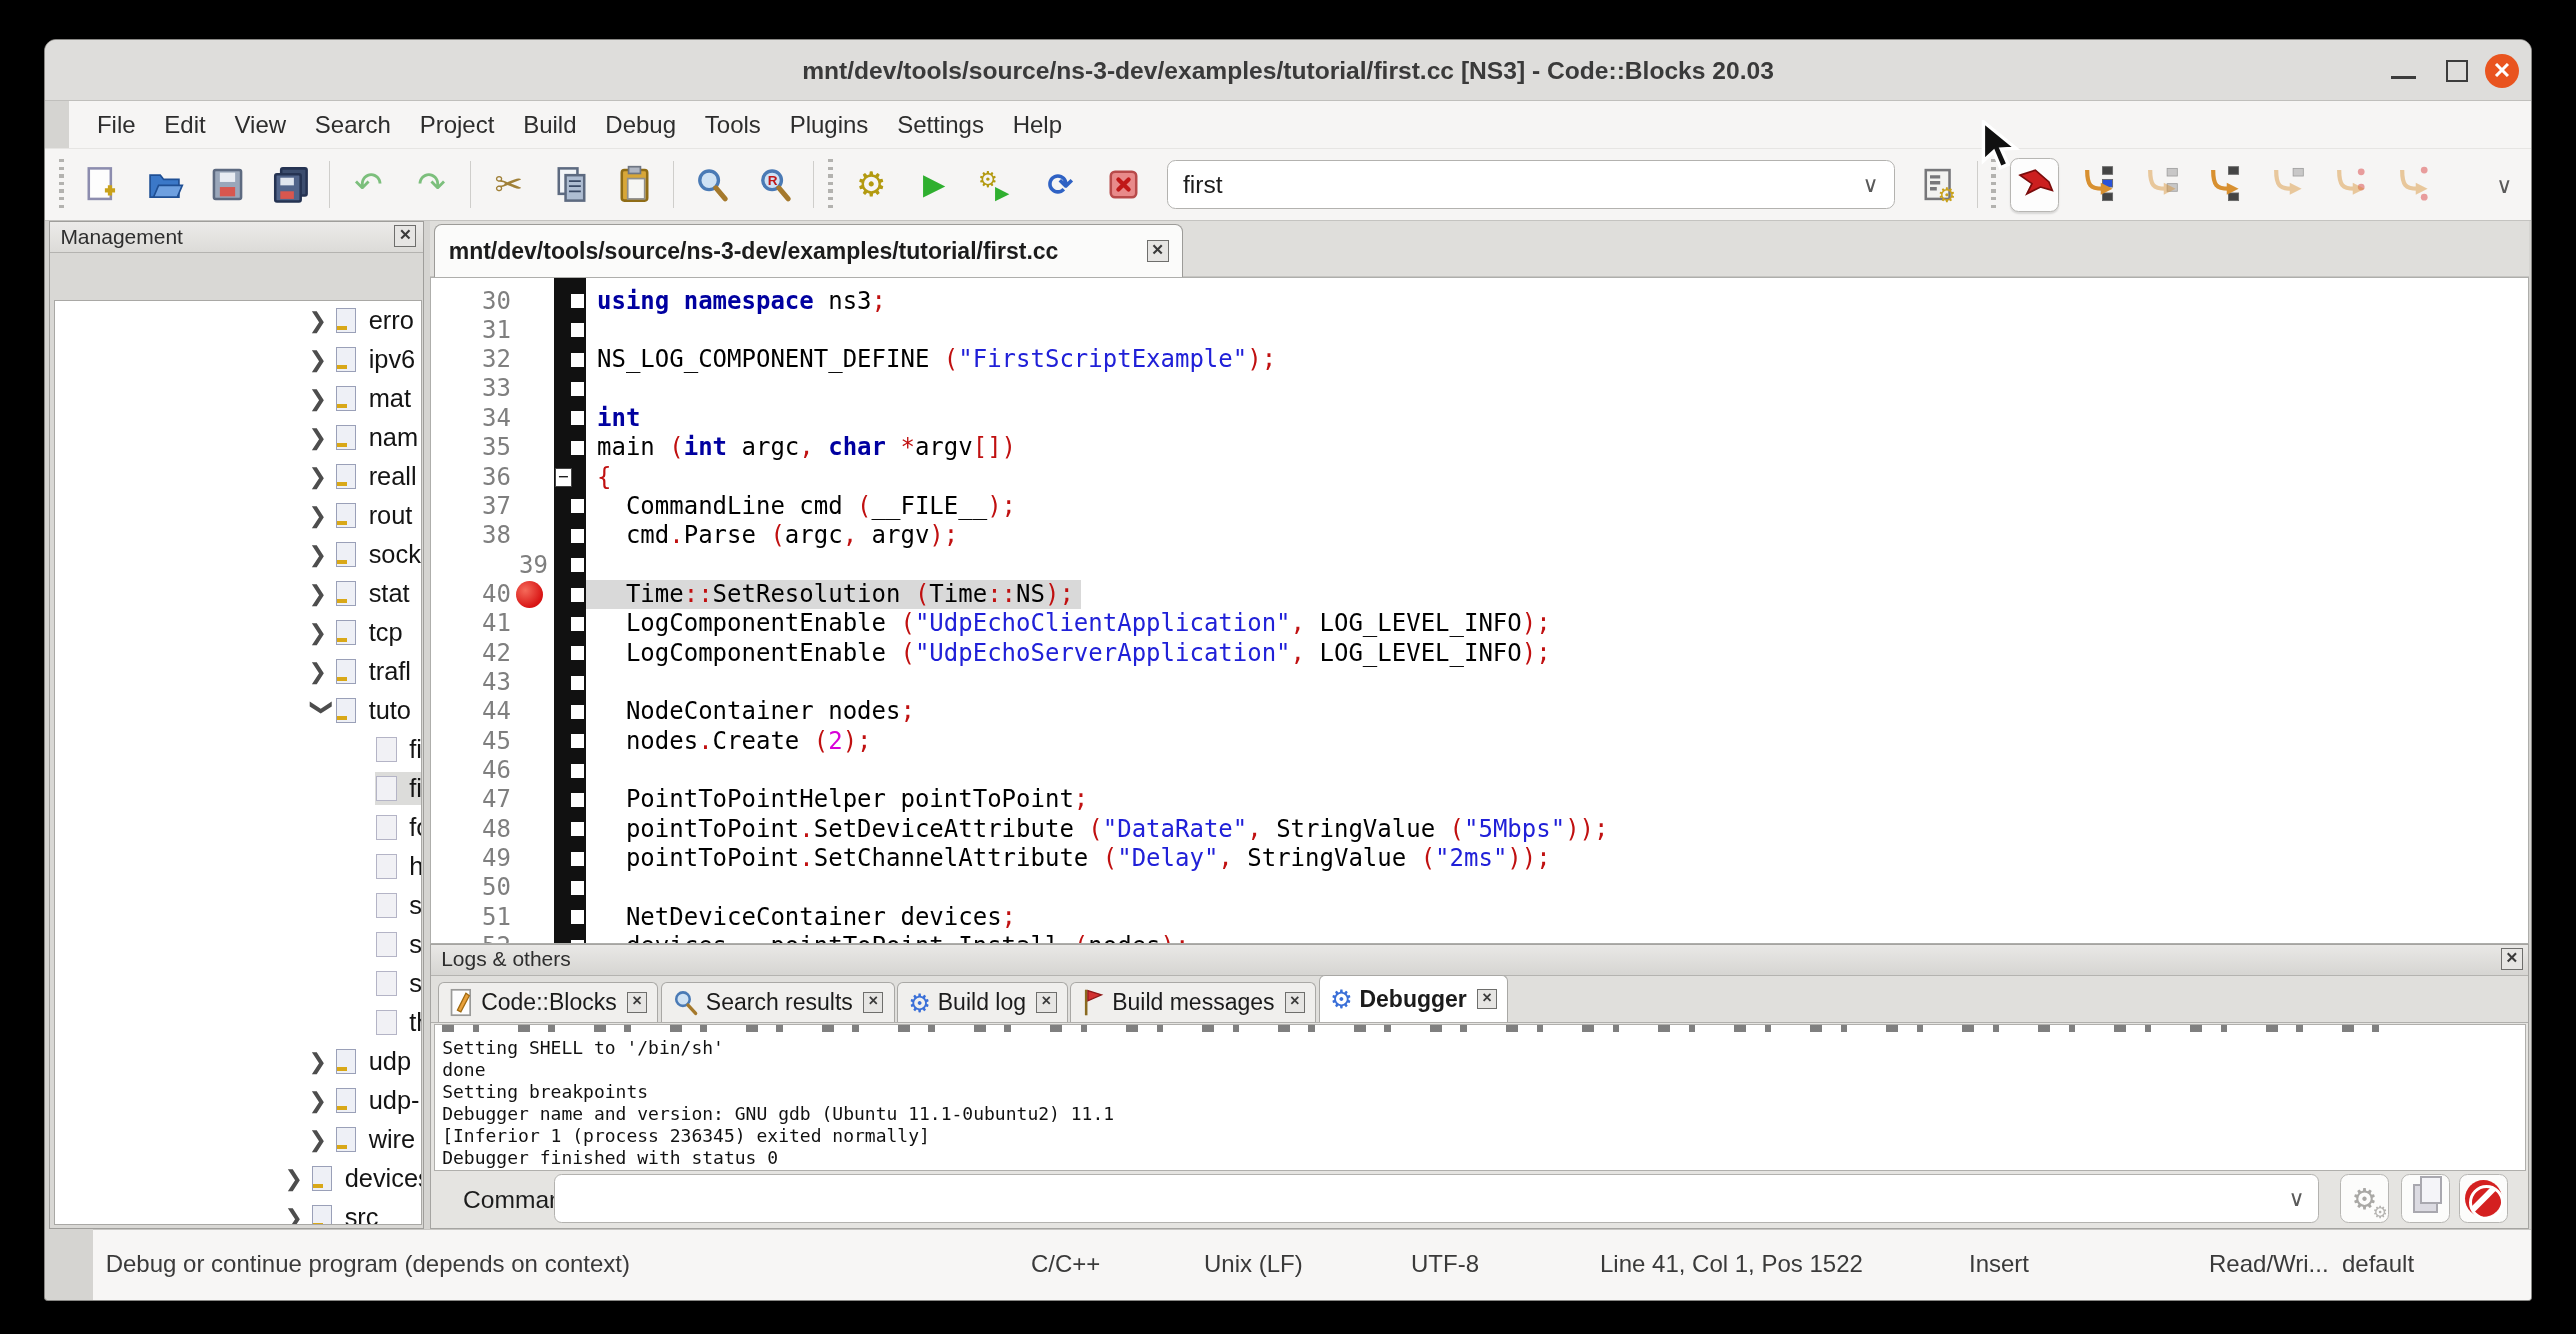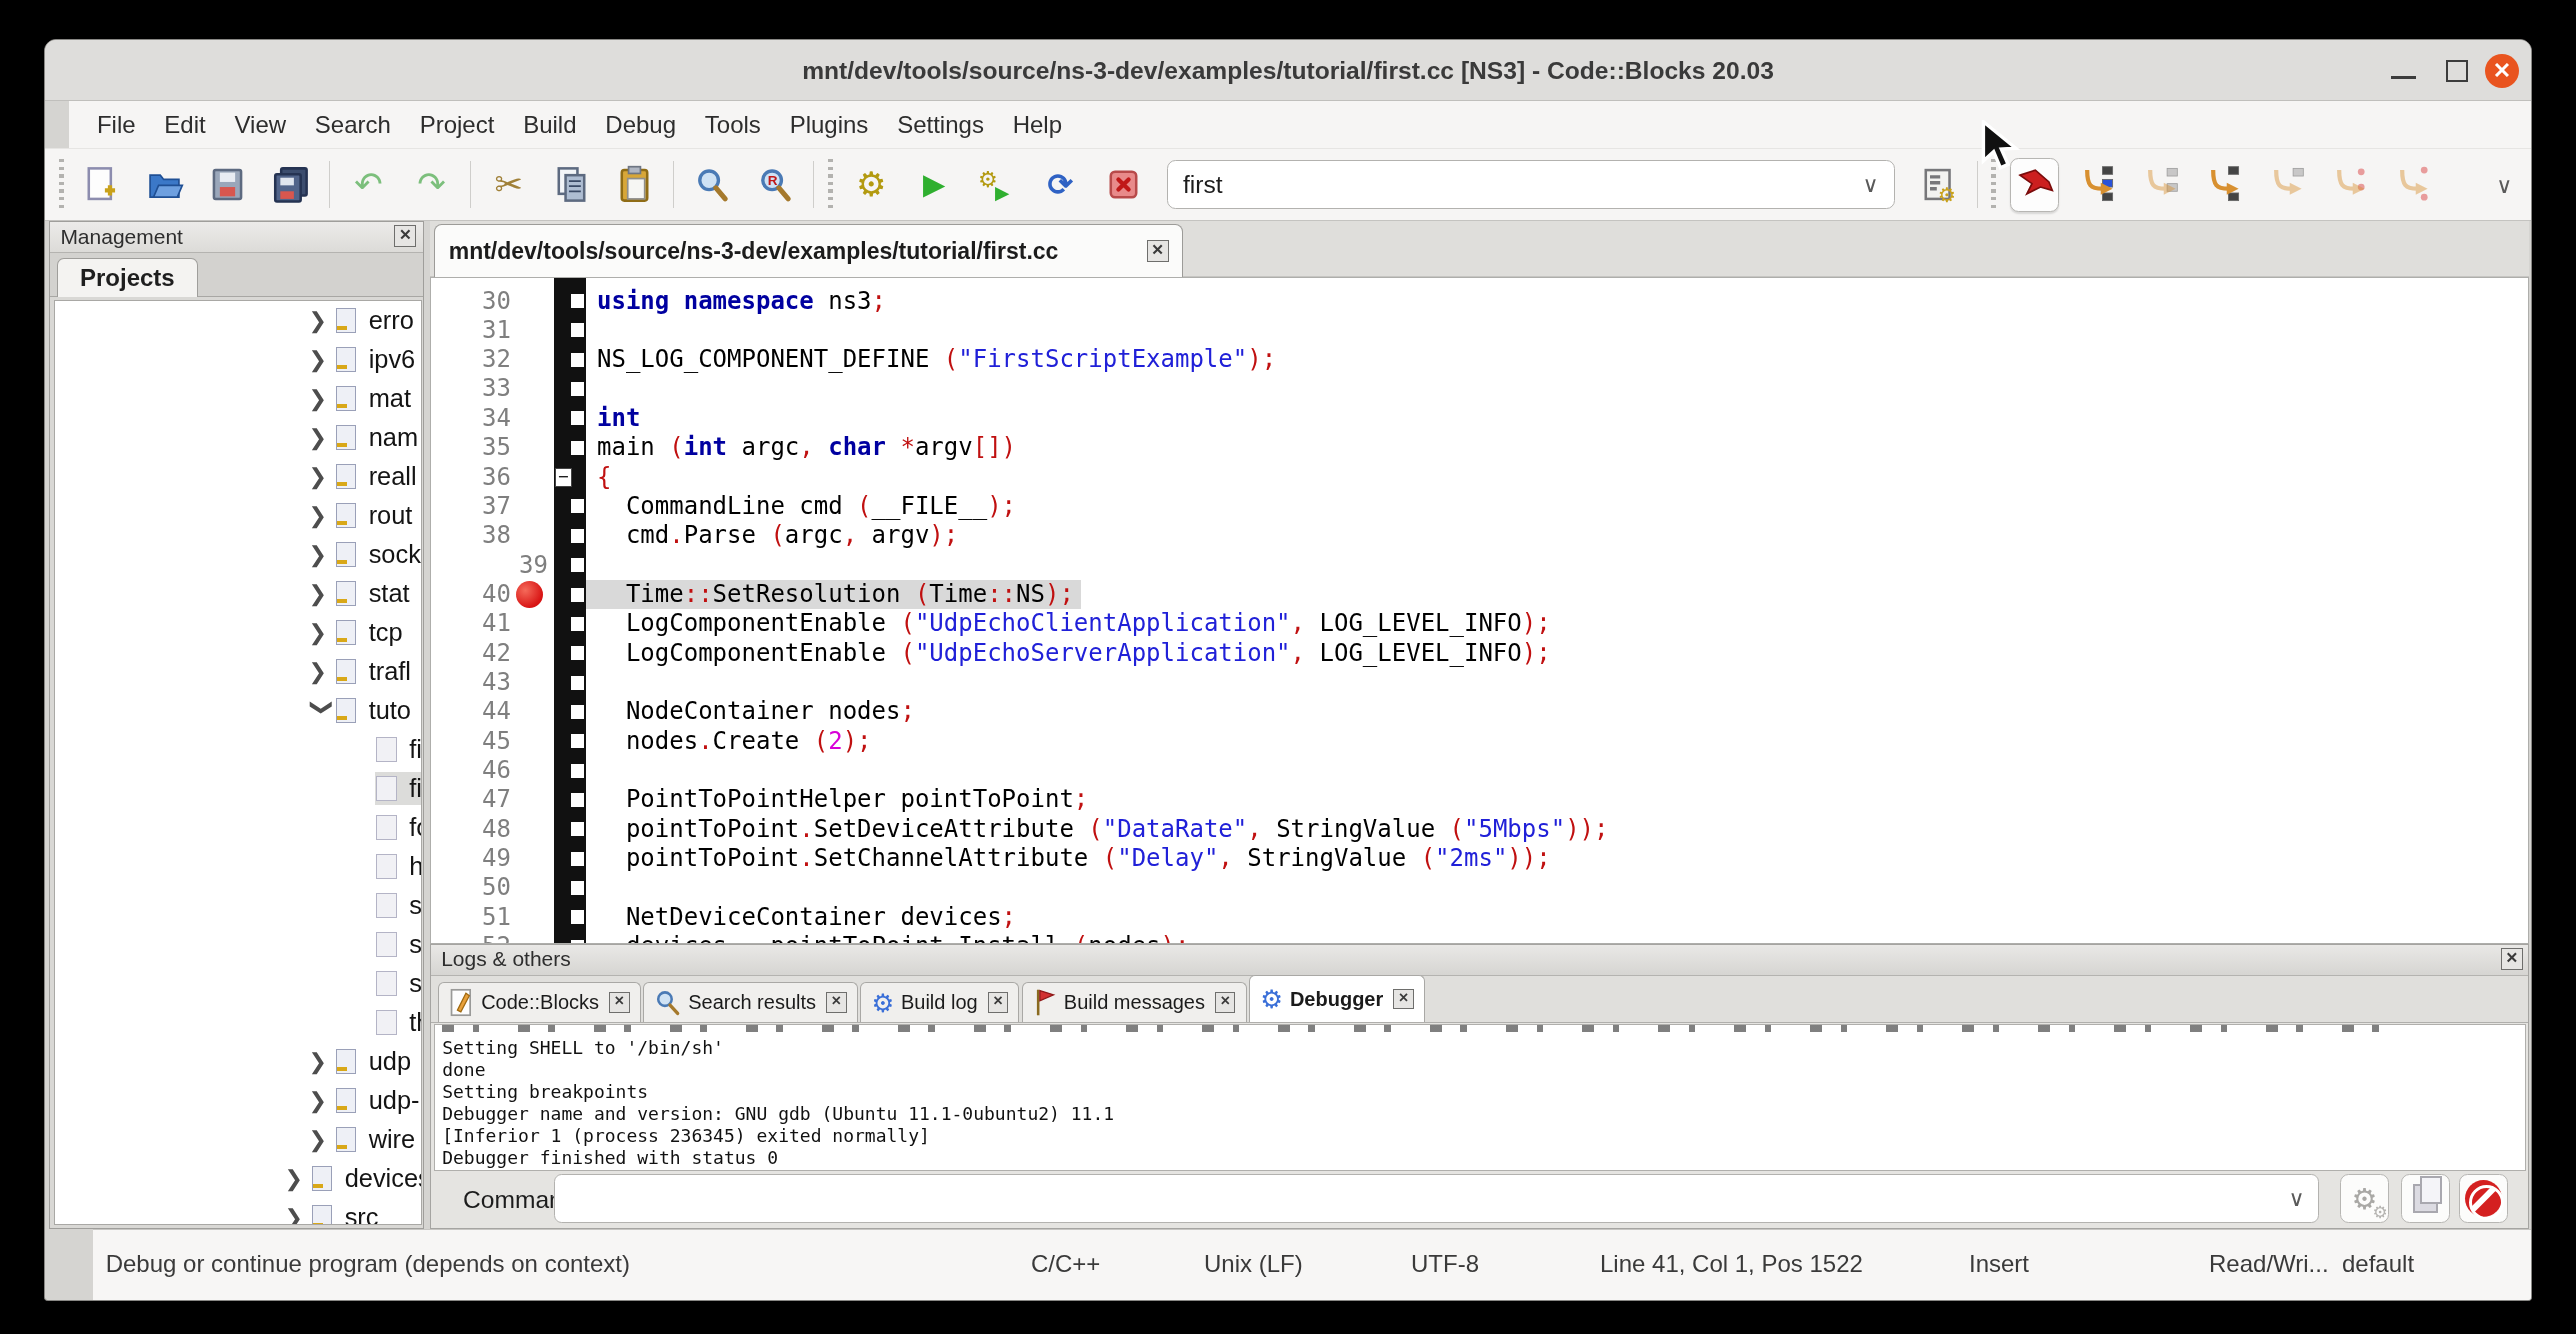--- a/index.html
+++ b/index.html
@@ -82,21 +82,21 @@
   
   .logs { position:absolute; left:385px; top:904px; width:2099px; height:285px; background:#e5e4e1; border:0.8px solid #a5a4a1; }
   .logs-cap { position:absolute; left:0; top:0; width:100%; height:30.5px; background:linear-gradient(#e9e8e6,#d6d5d2);
     border-bottom:0.8px solid #b4b3b0; font-size:21px; color:#2e2e2e; padding:1.7px 0 0 10.2px; }
   .logs-cap .closebox { position:absolute; right:5.1px; top:3.4px; }
   .logtabs { position:absolute; left:0; top:31px; width:100%; height:47px; background:#e0dfdc; border-bottom:0.8px solid #b0afac;
     display:flex; align-items:flex-end; padding-left:6.8px; }
   .ltab { height:40px; background:#f0efed; border:0.8px solid #a9a8a5; border-bottom:none; border-radius:6px 6px 0 0;
     display:flex; align-items:center; padding:0 10.2px; margin-right:2.5px; }
   .ltab.active { height:47px; background:#fff; }
-  .ltab .lt-label { font-size:20px; color:#1b1b1b; margin:0 10.2px 0 6.8px; white-space:nowrap; }
+  .ltab .lt-label { font-size:23px; color:#1b1b1b; margin:0 10.2px 0 6.8px; white-space:nowrap; }
   .ltab.active .lt-label { font-weight:700; }
   .ltab .closebox { width:20.3px; height:20.3px; font-size:12.7px; line-height:17px; }
   .logbody { position:absolute; left:3.4px; top:79px; width:2092px; height:147px; background:#fff; border:0.8px solid #b0afac; overflow:hidden; }
   .logfrag { position:absolute; left:6.8px; top:0; width:1948px; height:6.8px;
     background:repeating-linear-gradient(90deg,#555 0 12px,transparent 12px 30.5px,#555 30.5px 37px,transparent 37px 76px); opacity:.75; }
   .logline { position:absolute; left:6.8px; font-family:"DejaVu Sans Mono",monospace; font-size:18px; color:#111; white-space:pre; }
   .cmdrow { position:absolute; left:0; top:226px; width:100%; height:58px; display:flex; align-items:center; }
   .cmdlabel { font-size:24.6px; color:#1d1d1d; margin-left:32px; }
   .cmdinput { position:absolute; left:123px; top:3.4px; width:1765px; height:49px; background:#fff; border:0.8px solid #b3b2af;
     border-radius:7.6px; display:flex; align-items:center; justify-content:flex-end; padding-right:13.5px; }
@@ -331,23 +331,20 @@
           </svg>
         </span>
       </span>
     <span class="chev tb-overflow">∨</span>
   </div>
 
   <div class="mgmt">
     <div class="mgmt-head">
       <span>Management</span>
       <span class="closebox">✕</span>
-    </div>
-    <div class="mgmt-tabs">
-      <div class="proj-tab">Projects</div>
     </div>
     <div class="tree">
         <div class="trow" style="padding-left: 254px;">
           <span class="tchev">❯</span>
           <span class="selwrap">
             <span class="icon-mod"></span>
             <span class="tlabel">erro</span>
           </span>
         </div>
         <div class="trow" style="padding-left: 254px;">

